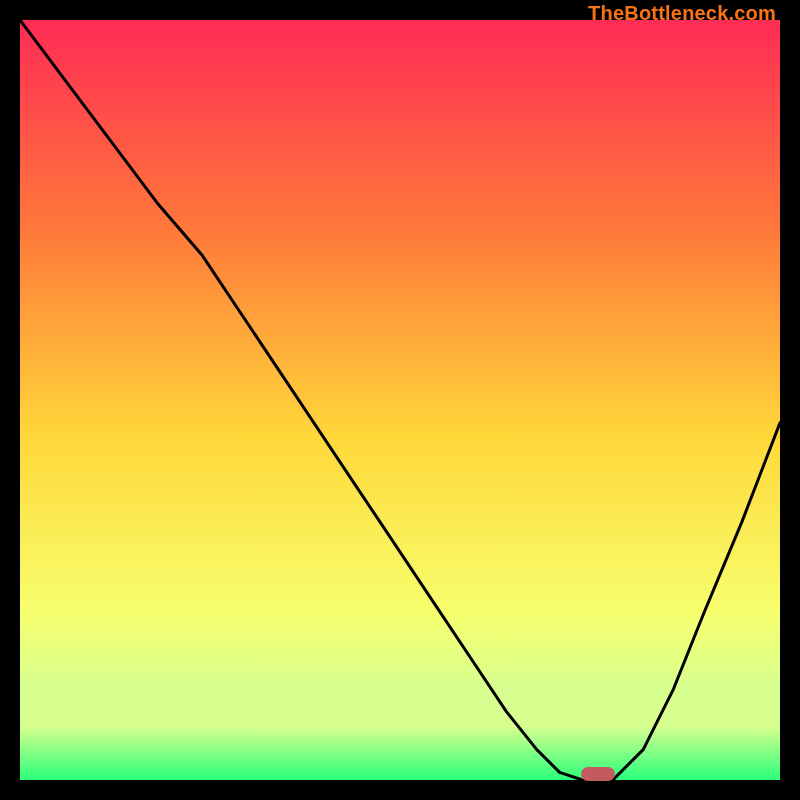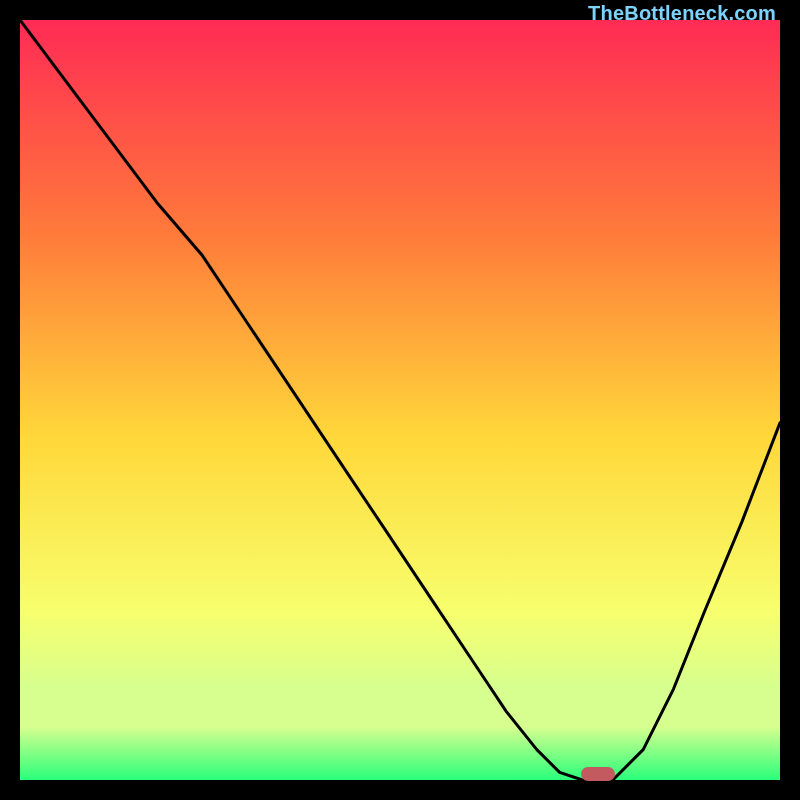--- a/index.html
+++ b/index.html
@@ -25,21 +25,21 @@
     width: 760px;
     height: 760px;
   }
   .watermark {
     position: absolute;
     top: 2px;
     right: 24px;
     font-family: Arial, Helvetica, sans-serif;
     font-size: 20px;
     font-weight: 600;
-    color: #7dd3fc;
+    color: #f97316;
     letter-spacing: 0.2px;
   }
   .marker {
     position: absolute;
     width: 34px;
     height: 14px;
     border-radius: 7px;
     transform: translate(-50%, -50%);
   }
 </style>

